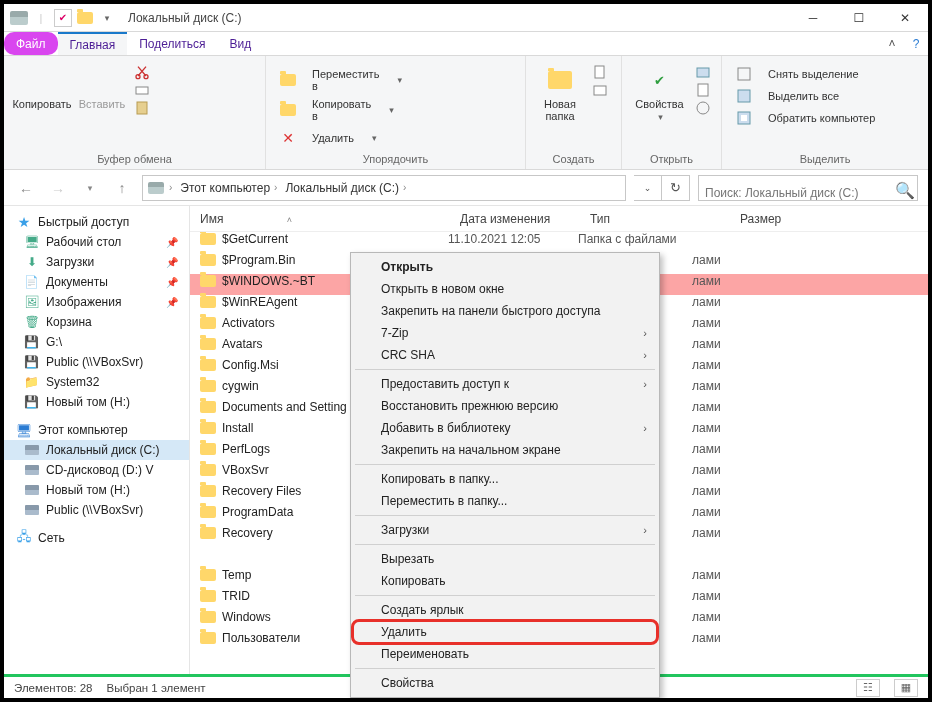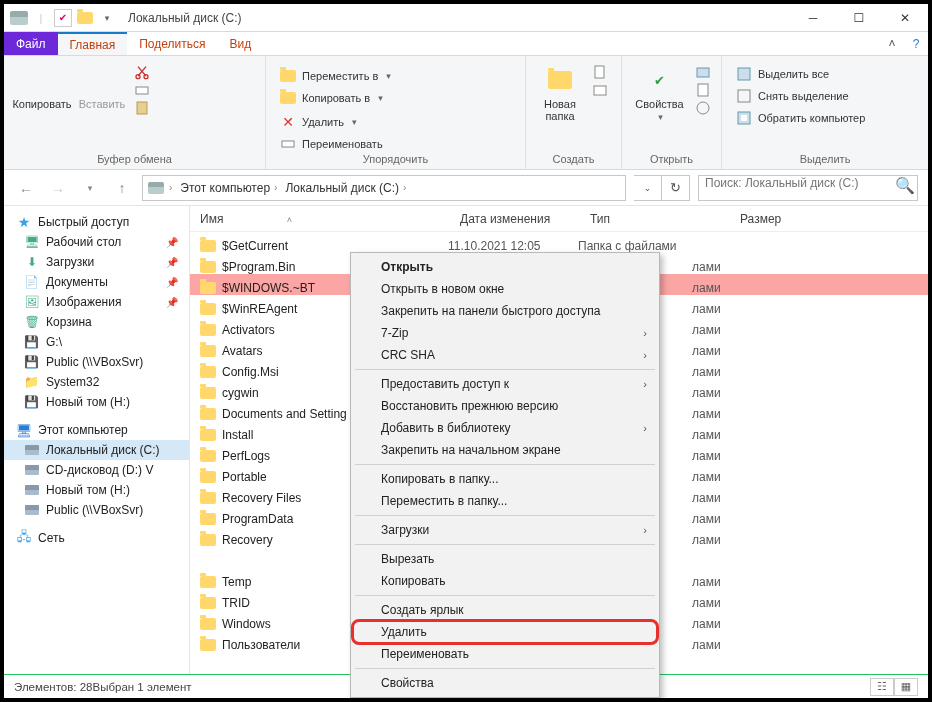--- a/index.html
+++ b/index.html
@@ -12,48 +12,48 @@
 .qi { width: 18px; height: 18px; display: inline-flex; align-items: center; justify-content: center; font-size: 11px; }
 .drive-icon { width: 18px; height: 14px; background: linear-gradient(#9aa 0 40%, #bcc 40%); border-radius: 2px; }
 .folder-icon { width: 16px; height: 12px; background: #ffd76a; border-radius: 2px; position: relative; }
 .folder-icon:before { content: ""; position: absolute; top: -3px; left: 0; width: 6px; height: 3px; background: #ffd76a; border-radius: 1px 1px 0 0; }
 .titlebar .title { padding-left: 6px; font-size: 12px; color: #444; flex: 1; }
 .winbtns { display: flex; }
 .winbtn { width: 46px; height: 28px; display: flex; align-items: center; justify-content: center; font-size: 12px; color: #333; }
 
 
 .menubar { height: 24px; background: #fff; display: flex; align-items: stretch; border-bottom: 1px solid #d9d9d9; }
-.menutab { padding: 0 12px; font-size: 12px; display: flex; align-items: center; color: #c2410c; }
-.menutab.file { background: #6d28d9; color: #fff; }
+.menutab { padding: 0 12px; font-size: 12px; display: flex; align-items: center; color: #4c1d95; }
+.menutab.file { background: #d946ef; color: #fff; border-radius: 10px; }
 .menutab.active { background: #f5f6f7; border-top: 2px solid #1979ca; }
 .menubar .spacer { flex: 1; }
 .rcoll { width: 24px; display: flex; align-items: center; justify-content: center; color: #555; font-size: 12px; }
 
 
 .ribbon { height: 114px; background: #f5f6f7; border-bottom: 1px solid #d9d9d9; display: flex; }
 .rg { border-right: 1px solid #e1e1e1; display: flex; flex-direction: column; padding: 4px 6px 0; }
 .rg .body { flex: 1; display: flex; align-items: flex-start; }
 .rg .label { height: 16px; font-size: 11px; color: #666; text-align: center; }
 .bigbtn { width: 72px; display: flex; flex-direction: column; align-items: center; justify-content: flex-start; padding-top: 4px; font-size: 11px; color: #333; text-align: center; gap: 2px; }
 .bigbtn .ic { height: 32px; display: flex; align-items: center; justify-content: center; }
 .smallcol { display: flex; flex-direction: column; gap: 2px; padding: 2px 4px; }
-.smallbtn { font-size: 11px; color: #333; display: flex; align-items: center; gap: 6px; padding: 2px 4px; }
+.smallbtn { font-size: 11px; color: #333; display: flex; align-items: center; gap: 16px; padding: 2px 4px; }
 .si { width: 16px; height: 16px; display: inline-flex; align-items: center; justify-content: center; }
 .chev { font-size: 9px; color: #666; padding-left: 2px; }
 .check-green { color: #2e9e3f; font-size: 13px; }
 
 
 .navbar { height: 36px; display: flex; align-items: center; gap: 8px; padding: 4px 10px; border-bottom: 1px solid #e5e5e5; }
 .navbtn { width: 24px; height: 24px; display: flex; align-items: center; justify-content: center; color: #888; font-size: 14px; }
 .addr { flex: 1; height: 26px; border: 1px solid #c7c7c7; display: flex; align-items: center; padding: 0 4px; font-size: 12px; color: #333; }
 .crumb { display: flex; align-items: center; gap: 4px; padding: 0 4px; }
 .crumb .sep { color: #888; font-size: 10px; }
 .addrbuttons { display: flex; }
 .addrbtn { width: 28px; height: 26px; border: 1px solid #c7c7c7; border-left: none; display: flex; align-items: center; justify-content: center; color: #555; font-size: 13px; }
-.search { width: 220px; height: 26px; border: 1px solid #c7c7c7; display: flex; align-items: flex-start; }
+.search { width: 220px; height: 26px; border: 1px solid #c7c7c7; display: flex; align-items: flex-end; }
 .search input { flex: 1; border: none; outline: none; font-size: 12px; padding: 0 6px; color: #888; background: transparent; }
 
 
 .body { flex: 1; display: flex; overflow: hidden; }
 .sidebar { width: 186px; border-right: 1px solid #e5e5e5; padding: 6px 0; overflow: hidden; }
 .sgroup { margin-bottom: 8px; }
 .srow { display: flex; align-items: center; font-size: 12px; color: #222; padding: 2px 6px 2px 20px; gap: 6px; white-space: nowrap; }
 .srow.top { padding-left: 12px; }
 .srow .ic { width: 16px; height: 16px; display: inline-flex; align-items: center; justify-content: center; }
 .srow .pin { color: #888; font-size: 10px; margin-left: auto; margin-right: 4px; }
@@ -65,37 +65,37 @@
 
 
 .filepane { flex: 1; display: flex; flex-direction: column; overflow: hidden; }
 .cols { height: 26px; display: flex; align-items: center; font-size: 12px; color: #444; border-bottom: 1px solid #eee; }
 .cols .c { padding-left: 10px; }
 .c-name { width: 260px; }
 .c-date { width: 130px; }
 .c-type { width: 150px; }
 .c-size { flex: 1; }
 .rows { flex: 1; overflow: hidden; position: relative; }
-.frow { height: 21px; display: flex; align-items: flex-end; font-size: 12px; color: #222; }
+.frow { height: 21px; display: flex; align-items: flex-start; font-size: 12px; color: #222; }
 .frow .name { width: 258px; display: flex; align-items: center; gap: 6px; padding-left: 10px; }
 .frow .date { width: 130px; color: #555; }
 .frow .type { width: 180px; color: #555; }
 .frow.sel { background: #fca5a5; }
 .frow.sel .name, .frow.sel .type { position: relative; }
 
 
 .ctx { position: absolute; left: 350px; top: 252px; width: 310px; background: #f2f2f2; border: 1px solid #b8b8b8; box-shadow: 3px 3px 6px rgba(0,0,0,.25); padding: 3px 2px; z-index: 50; }
 .mi { height: 22px; display: flex; align-items: center; font-size: 12px; color: #222; padding: 0 24px 0 28px; position: relative; }
 .mi.bold { font-weight: 600; }
 .mi .sub { position: absolute; right: 10px; font-size: 11px; color: #555; }
 .msep { height: 1px; background: #d0d0d0; margin: 3px 2px; }
 .mi.hl { outline: 3px solid #e8302a; outline-offset: -1px; border-radius: 6px; }
 
 
-.status { height: 24px; border-top: 1px solid #22c55e; display: flex; align-items: center; font-size: 11.5px; color: #444; padding: 0 10px; }
+.status { height: 24px; border-top: 3px solid #22c55e; display: flex; align-items: center; font-size: 11.5px; color: #444; padding: 0 10px; gap: 14px; }
 .status .spacer { flex: 1; }
 .viewbtn { width: 24px; height: 18px; border: 1px solid #ccc; display: flex; align-items: center; justify-content: center; font-size: 11px; color: #666; }
 
 svg { display: block; }
 </style>
 </head>
 <body>
 
 <div class="window">
 
@@ -265,32 +265,32 @@
       </div>
       <div class="label">Открыть</div>
     </div>
 
     <div class="rg" style="flex:1;border-right:none">
       <div class="body">
         <div class="smallcol" style="padding-top:4px">
           <div class="smallbtn">
               <span class="si">
                 <svg viewBox="0 0 16 16">
-                  <rect x="2" y="2" width="12" height="12" fill="#cde" stroke="#69a"></rect>
+                  <rect x="2" y="2" width="12" height="12" fill="none" stroke="#888"></rect>
                 </svg>
               </span>
-              <span>Выделить все</span>
+              <span>Снять выделение</span>
             </div>
           <div class="smallbtn">
               <span class="si">
                 <svg viewBox="0 0 16 16">
-                  <rect x="2" y="2" width="12" height="12" fill="none" stroke="#888"></rect>
+                  <rect x="2" y="2" width="12" height="12" fill="#cde" stroke="#69a"></rect>
                 </svg>
               </span>
-              <span>Снять выделение</span>
+              <span>Выделить все</span>
             </div>
           <div class="smallbtn">
               <span class="si">
                 <svg viewBox="0 0 16 16">
                   <rect x="2" y="2" width="12" height="12" fill="#cde" stroke="#69a"></rect>
                   <rect x="5" y="5" width="6" height="6" fill="#fff"></rect>
                 </svg>
               </span>
               <span>Обратить компьютер</span>
             </div>
@@ -514,21 +514,21 @@
             <div class="name">
               <span class="folder-icon"></span>
               <span>PerfLogs</span>
             </div>
             <div class="date"></div>
             <div class="type"><span style="padding-left:114px">лами</span></div>
           </div>
           <div class="frow">
             <div class="name">
               <span class="folder-icon"></span>
-              <span>Portable</span>
+              <span>VBoxSvr</span>
             </div>
             <div class="date"></div>
             <div class="type"><span style="padding-left:114px">лами</span></div>
           </div>
           <div class="frow">
             <div class="name">
               <span class="folder-icon"></span>
               <span>Recovery Files</span>
             </div>
             <div class="date"></div>

